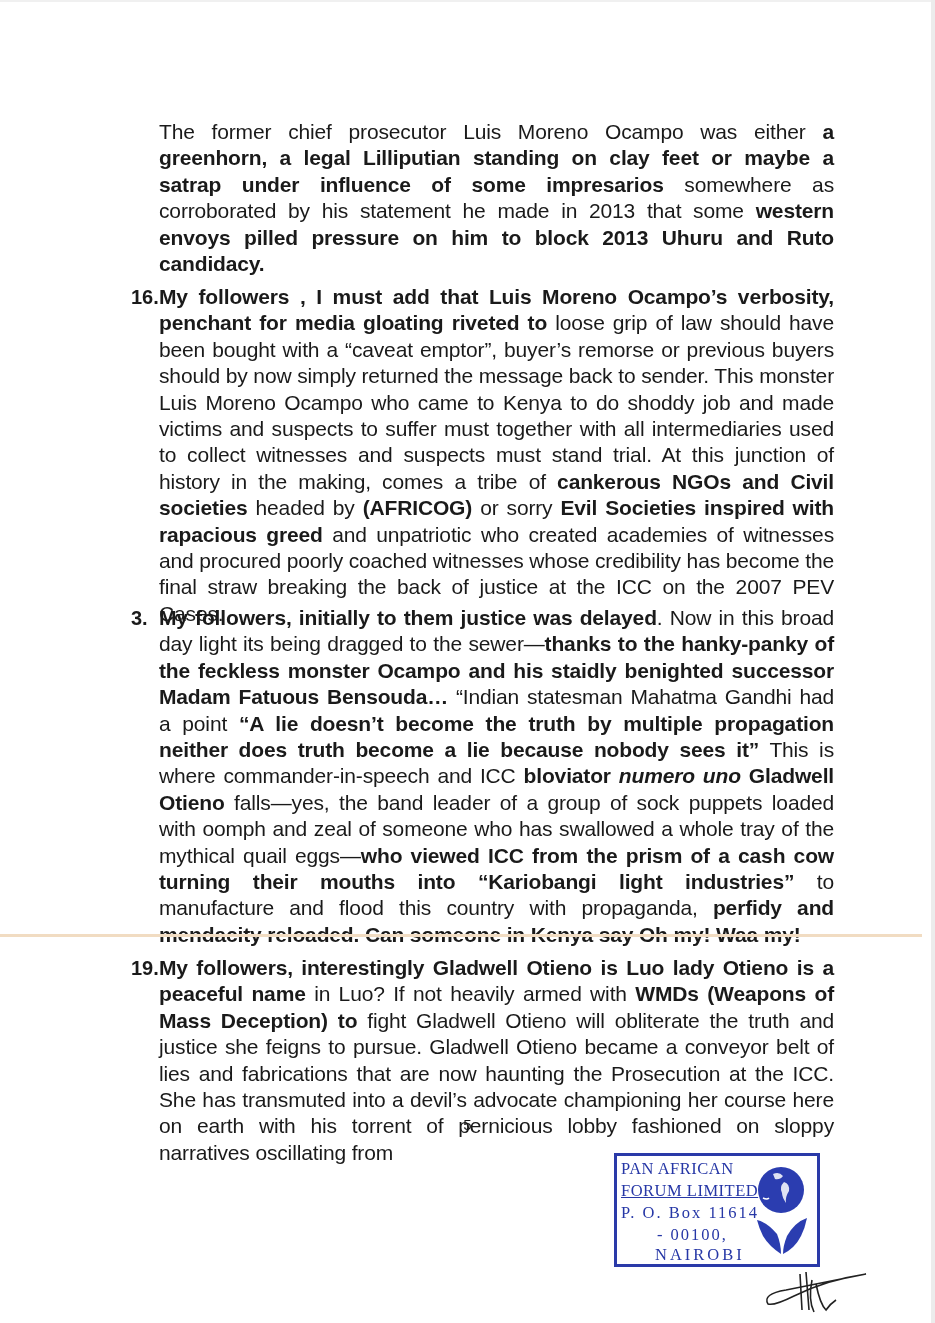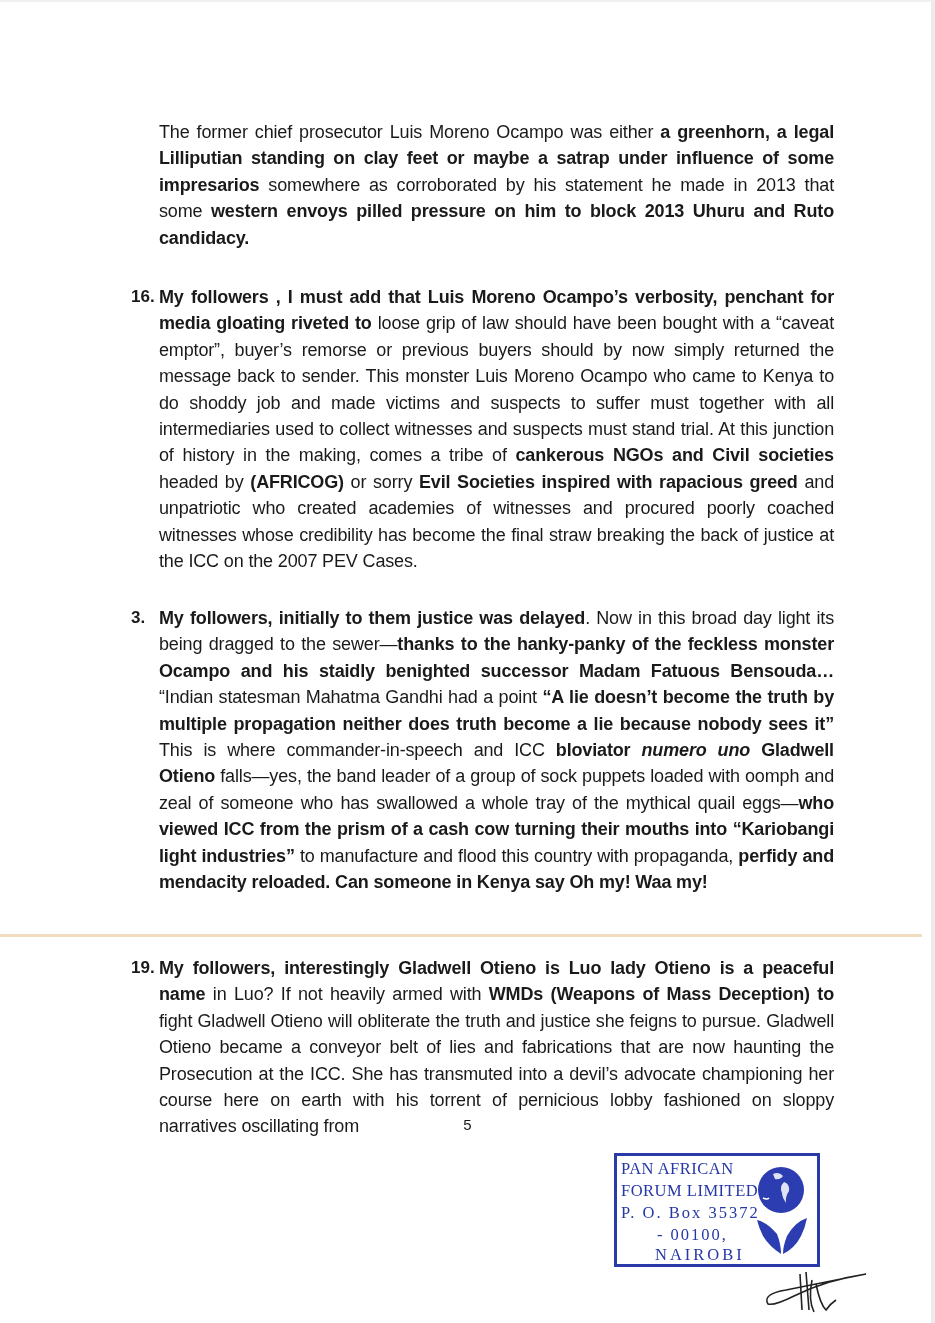--- a/index.html
+++ b/index.html
@@ -9,25 +9,25 @@
     }
     .page-edge-right {
       position: absolute; top: 0; right: 0; width: 4px; height: 100%;
       background: #ececec;
     }
     .page-edge-top {
       position: absolute; top: 0; left: 0; width: 100%; height: 2px; background: #f0f0f0;
     }
     .para {
       position: absolute; left: 159px; width: 675px;
-      font-size: 18px; line-height: 26.4px; text-align: justify;
+      font-size: 21px; line-height: 26.4px; text-align: justify;
       letter-spacing: -0.15px;
     }
     .num {
-      position: absolute; left: 131px; font-size: 17px; font-weight: bold; line-height: 26.4px;
+      position: absolute; left: 131px; font-size: 20px; font-weight: bold; line-height: 26.4px;
     }
     .divider {
       position: absolute; left: 0; top: 934px; width: 922px; height: 3px;
       background: #f1dcc2;
     }
     .page-number {
       position: absolute; left: 0; width: 935px; top: 1116px; text-align: center;
       font-size: 15px;
     }
     .stamp {
@@ -57,22 +57,22 @@
 
 <div class="divider"></div>
 
 <span class="num" style="top:955px;">19.</span>
 <div class="para" style="top:955px;"><span style="font-weight: bold;">My followers, interestingly Gladwell Otieno is Luo lady Otieno is a peaceful name</span><span> in Luo? If not heavily armed with </span><span style="font-weight: bold;">WMDs (Weapons of Mass Deception) to</span><span> fight Gladwell Otieno will obliterate the truth and justice she feigns to pursue. Gladwell Otieno became a conveyor belt of lies and fabrications that are now haunting the Prosecution at the ICC. She has transmuted into a devil’s advocate championing her course here on earth with his torrent of pernicious lobby fashioned on sloppy narratives oscillating from</span></div>
 
 <div class="page-number">5</div>
 
 <div class="stamp">
   <span class="stamp-line" style="top:3px;">PAN AFRICAN</span>
-  <span class="stamp-line" style="top:25px;">FORUM  LIMITED</span>
-  <span class="stamp-line" style="top:47px; letter-spacing:2px;">P. O. Box 35372</span>
+  <span class="stamp-line" style="top:25px;text-decoration:underline;">FORUM  LIMITED</span>
+  <span class="stamp-line" style="top:47px; letter-spacing:2px;">P. O. Box 11614</span>
   <span class="stamp-line" style="top:69px; left:40px; letter-spacing:2px;">- 00100,</span>
   <span class="stamp-line" style="top:89px; left:30px; letter-spacing:3px;margin-left:8px;">NAIROBI</span>
   <svg class="stamp-globe" viewBox="0 0 60 95">
     <circle cx="30" cy="26" r="23" fill="#2b3db0"></circle>
     <path d="M22 10 q6 -3 10 2 q-3 4 -8 3 z M33 18 q6 2 5 9 q-4 6 -3 12 q-4 -6 -4 -10 q-3 -6 2 -11 z" fill="#ffffff" opacity="0.85"></path>
     <path d="M12 34 q4 2 6 0" stroke="#ffffff" stroke-width="1.5" fill="none"></path>
     <path d="M6 56 q10 2 20 14 q4 10 4 20 q-12 -8 -18 -18 q-4 -8 -6 -16 z" fill="#2b3db0"></path>
     <path d="M56 54 q-12 4 -20 18 q-4 10 -4 18 q12 -6 18 -18 q4 -8 6 -18 z" fill="#2b3db0"></path>
   </svg>
 </div>

